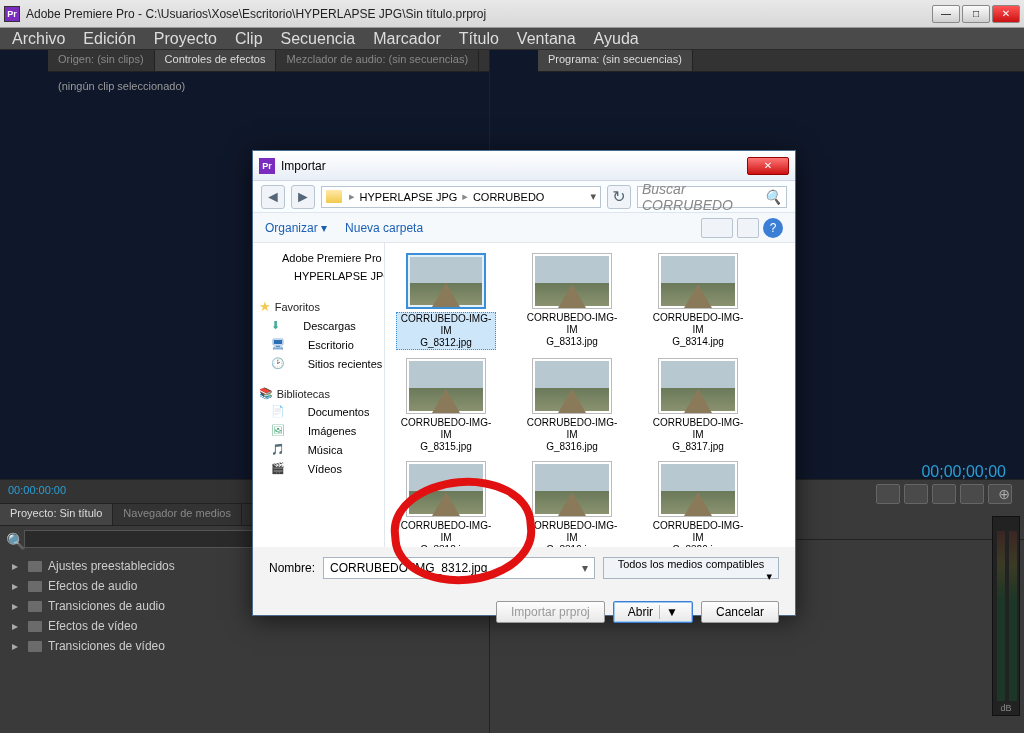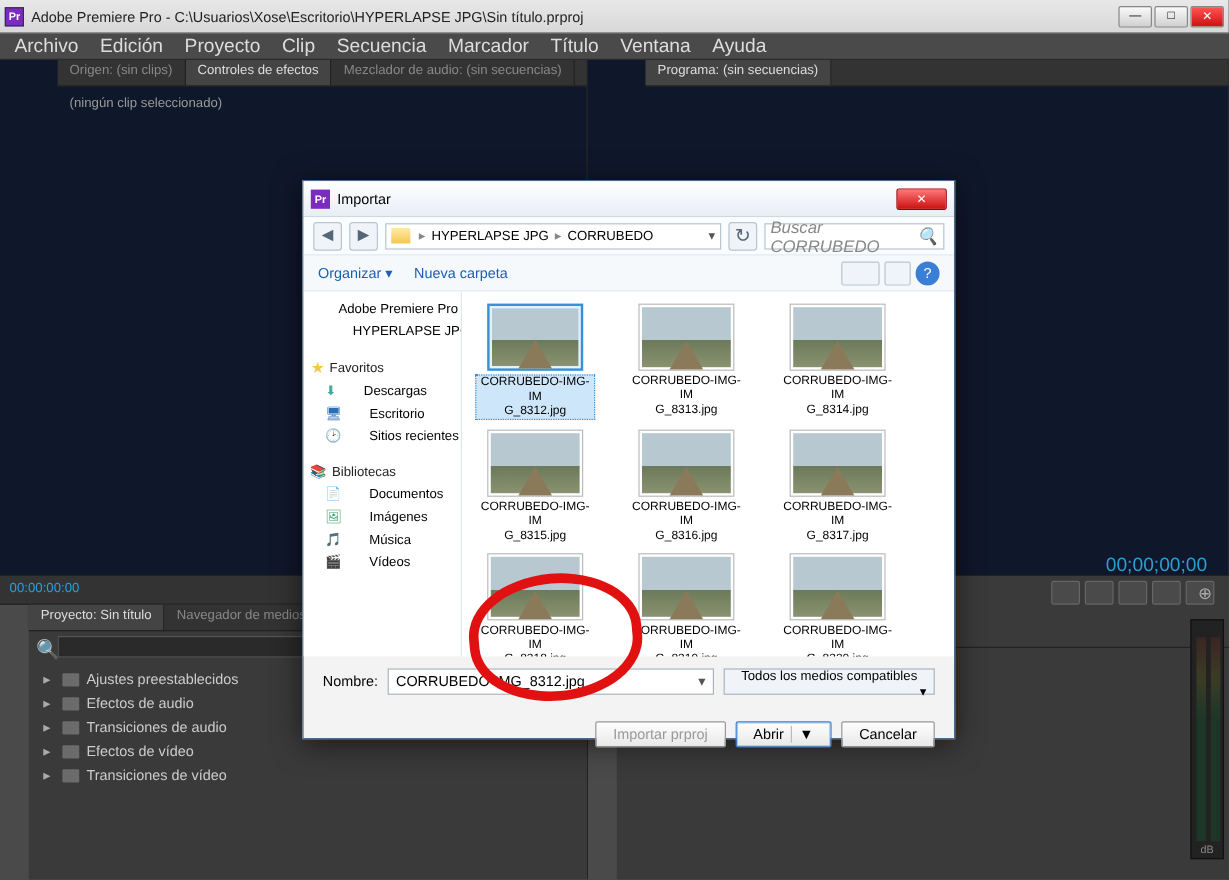--- a/index.html
+++ b/index.html
@@ -20,21 +20,21 @@
 
 .panel-tabs { display: flex; height: 22px; background: #333; border-bottom: 1px solid #222; }
 .panel-tab { padding: 3px 10px; font-size: 11px; color: #888; border-right: 1px solid #222; }
 .panel-tab.active { background: #444; color: #ddd; }
 
 
 .workspace { display: flex; height: calc(100% - 50px); }
 .left-col { width: 490px; display: flex; flex-direction: column; border-right: 1px solid #222; }
 .right-col { flex: 1; display: flex; flex-direction: column; }
 .top-panel { height: 430px; background: #0f172a; border-bottom: 1px solid #222; padding-left: 48px; }
-.bottom-panel { flex: 1; background: #3a3a3a; margin-left: 24px; }
+.bottom-panel { flex: 1; background: #3a3a3a; }
 .noclip { color: #999; font-size: 11px; padding: 8px 10px; }
 .timecode-ctr { color: #2a9fd6; font-size: 11px; padding: 4px 8px; }
 .timecode-right { color: #2a9fd6; font-size: 16px; position: absolute; right: 18px; top: 426px; margin-top: 37px; }
 
 
 .effects-list { padding: 4px 8px; }
 .effects-row { display: flex; align-items: center; gap: 6px; color: #ccc; font-size: 12px; padding: 3px 4px; }
 .effects-row .arrow { width: 10px; color: #aaa; }
 .effects-row .folder { width: 14px; height: 11px; background: #6b6b6b; border-radius: 1px; }
 

